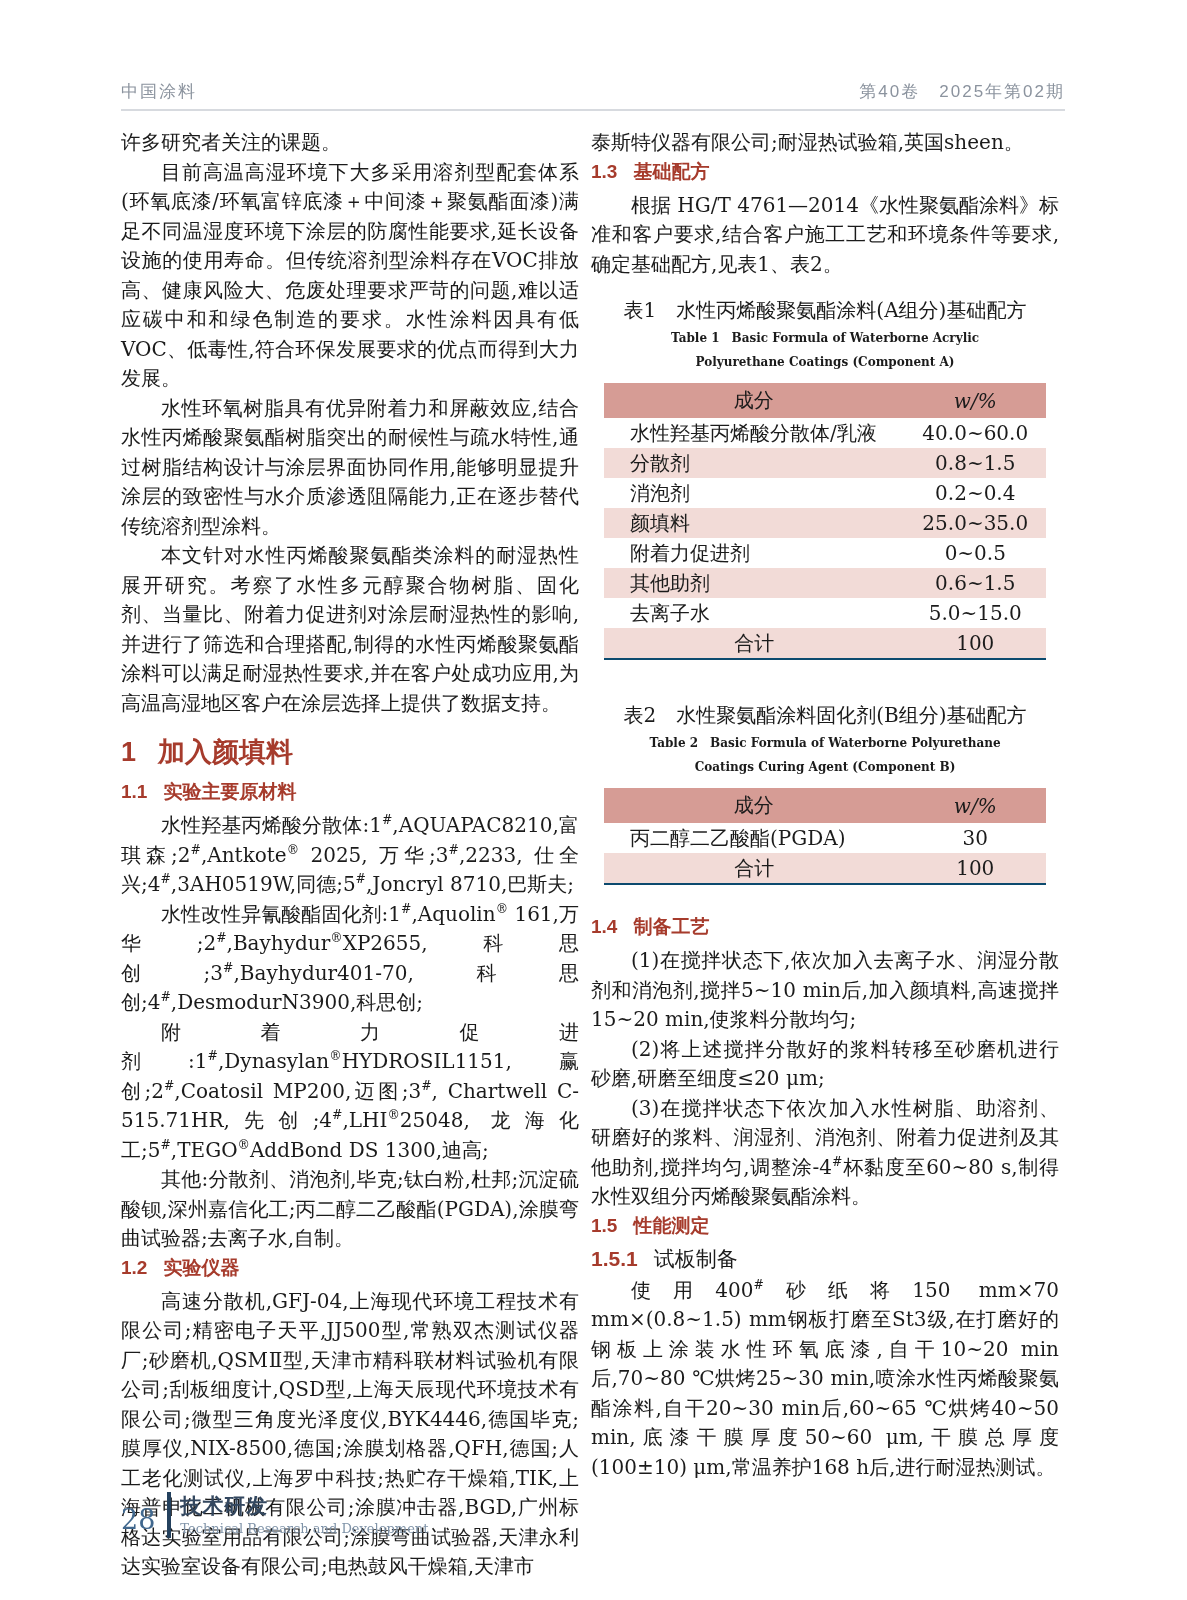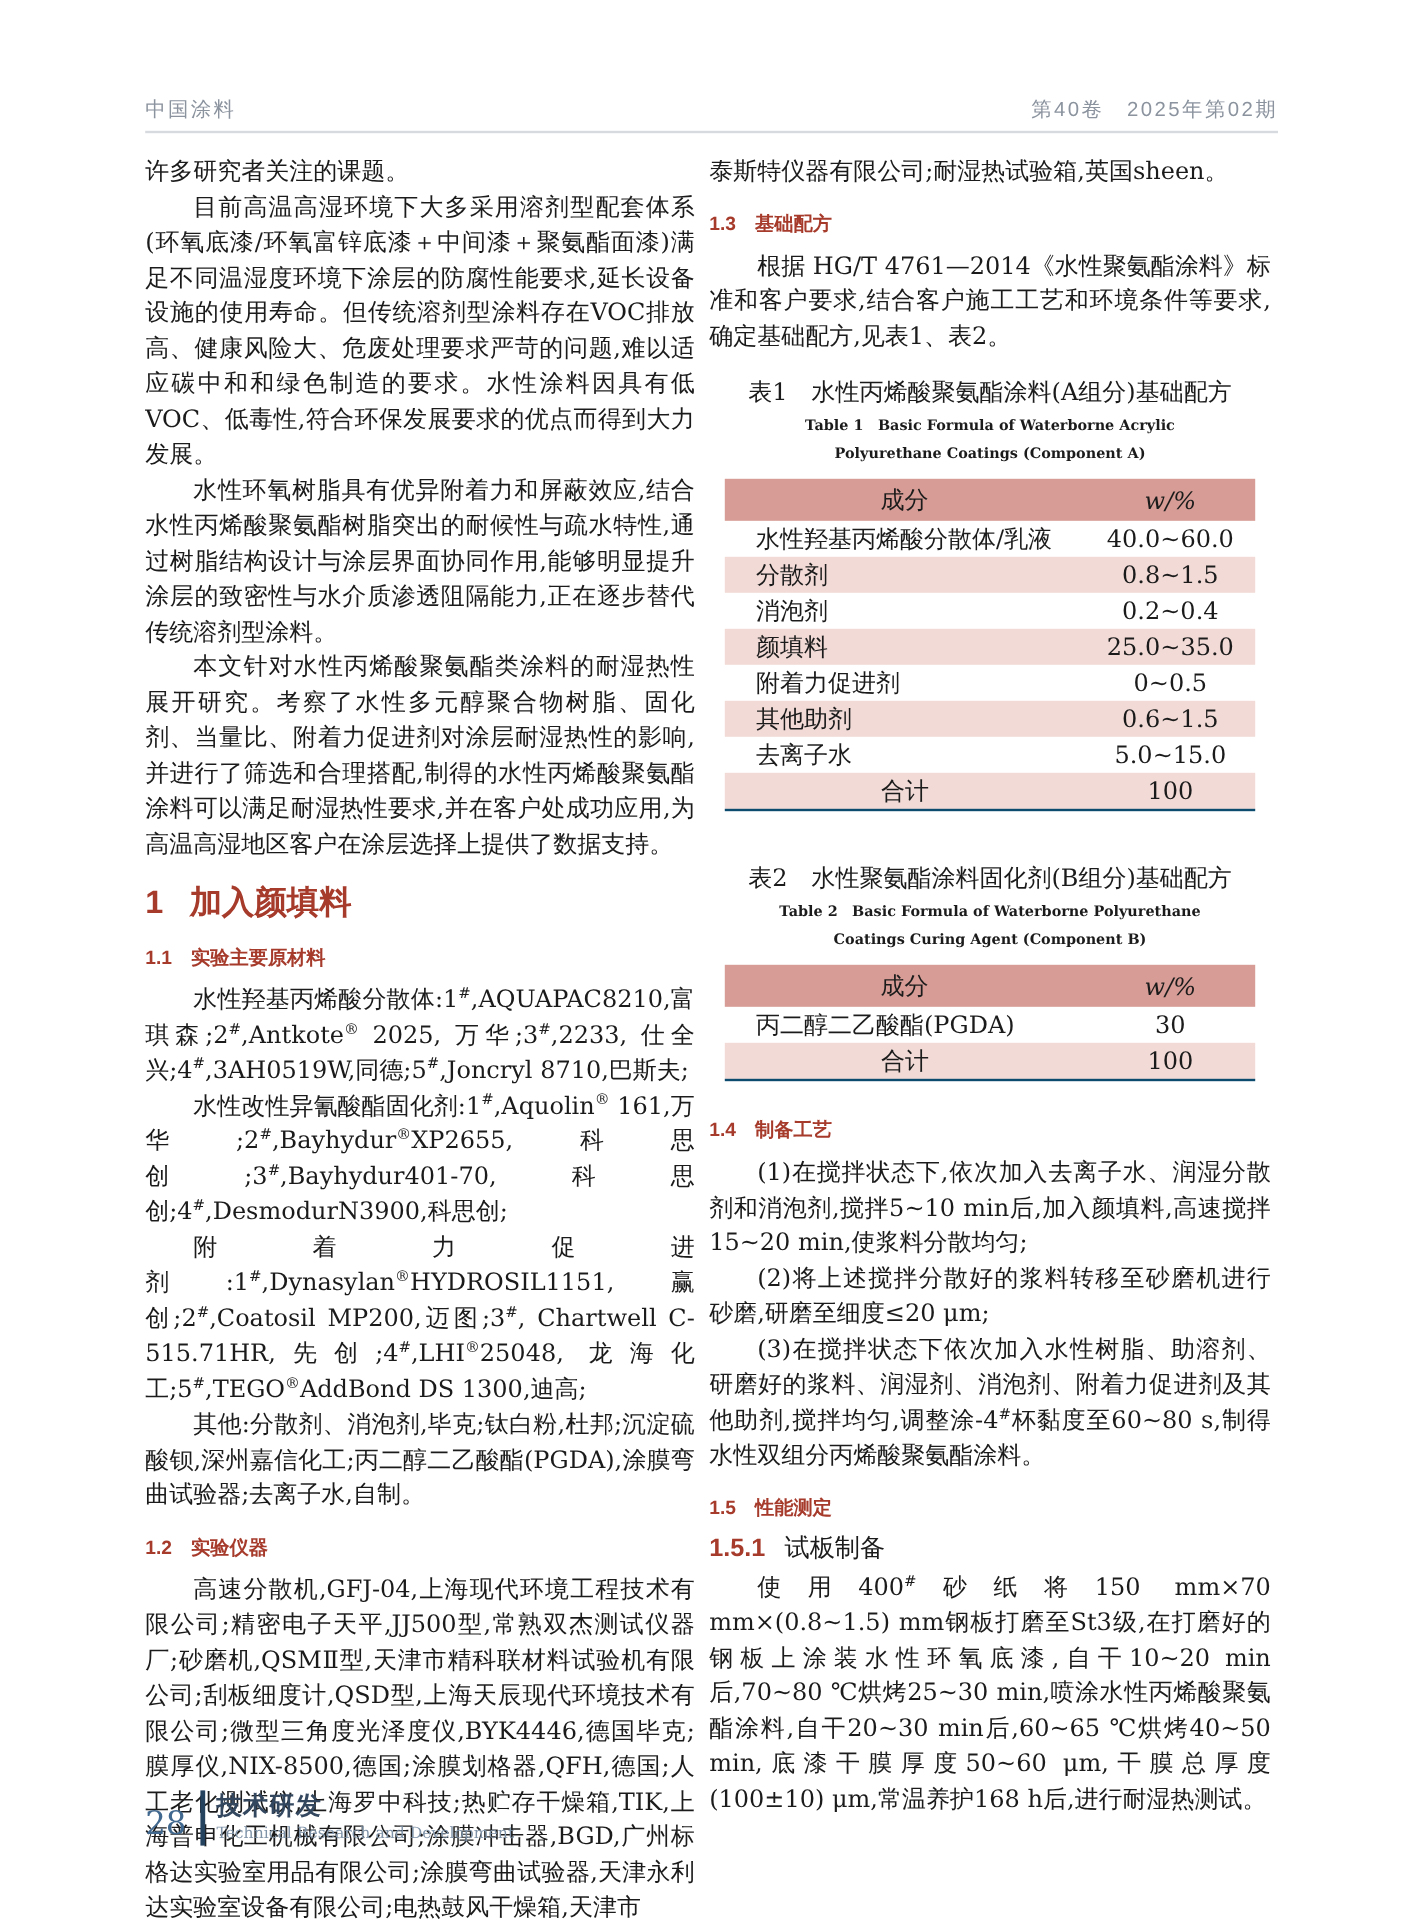--- a/index.html
+++ b/index.html
@@ -18,21 +18,21 @@
   .col{width:458px;}
   .col.right{width:468px;}
 
   p.body{margin:0;font-size:20px;line-height:29.5px;text-align:justify;text-indent:2em;}
   p.body.noindent{text-indent:0;}
   sup{font-size:62%;line-height:0;}
 
   h2.sec{margin:17px 0 9px 0;font-size:27px;font-weight:bold;color:#a63b2c;
          font-family:"Liberation Sans","DejaVu Sans",sans-serif;line-height:34px;}
   h2.sec .num{margin-right:22px;}
-  h3.subsec{margin:16px 0 5px 0;font-size:16px;font-weight:bold;color:#a63b2c;
+  h3.subsec{margin:0 0 5px 0;font-size:19px;font-weight:bold;color:#a63b2c;
             font-family:"Liberation Sans","DejaVu Sans",sans-serif;line-height:28px;}
   h3.subsec .num{margin-right:16px;}
   h4.subsubsec{margin:4px 0 3px 0;font-size:21px;font-weight:normal;color:#1b1b1b;
                font-family:"Liberation Sans","DejaVu Sans",sans-serif;line-height:28px;}
   h4.subsubsec .num{color:#a63b2c;font-weight:bold;margin-right:16px;}
 
   
   .tablewrap{margin:18px 0 10px 0;}
   .tcap-cn{font-size:20px;font-weight:normal;text-align:center;line-height:27px;margin-bottom:2px;}
   .tcap-en{font-size:12px;font-weight:bold;text-align:center;line-height:24px;}

